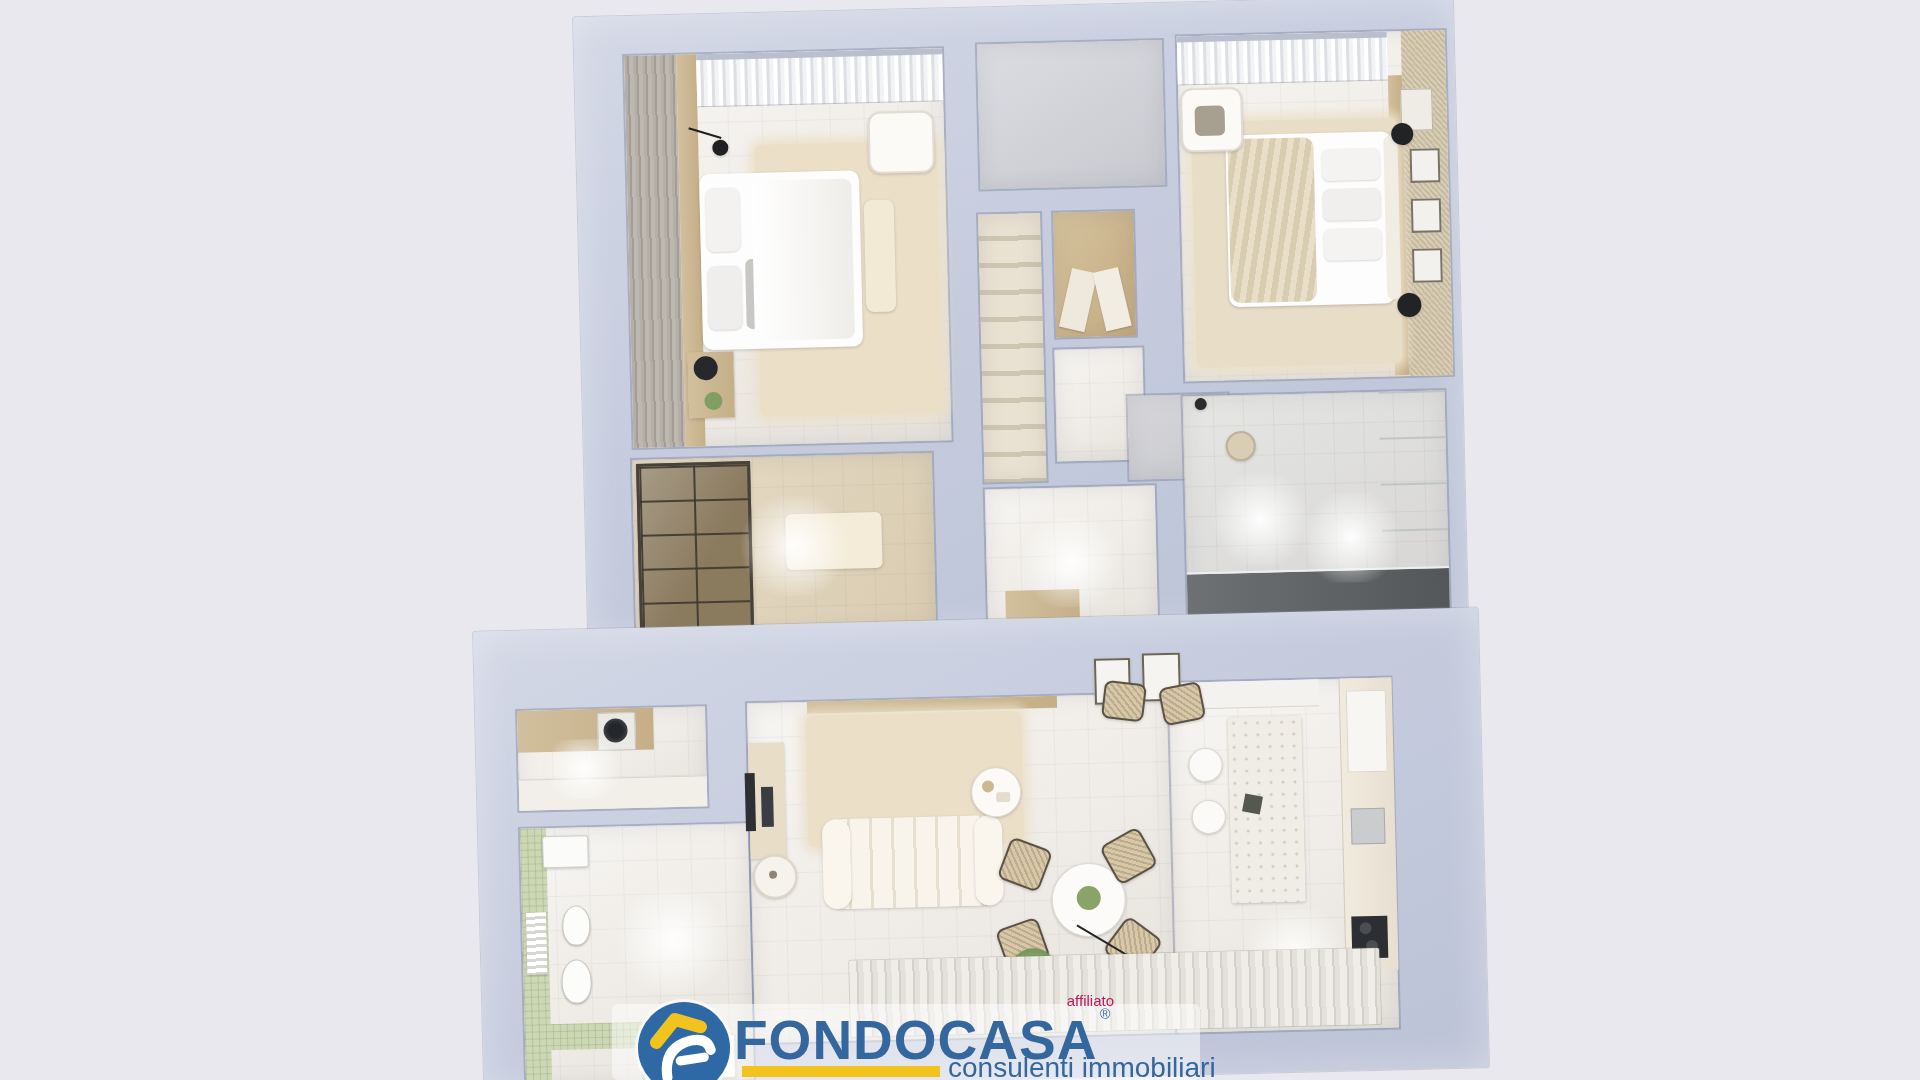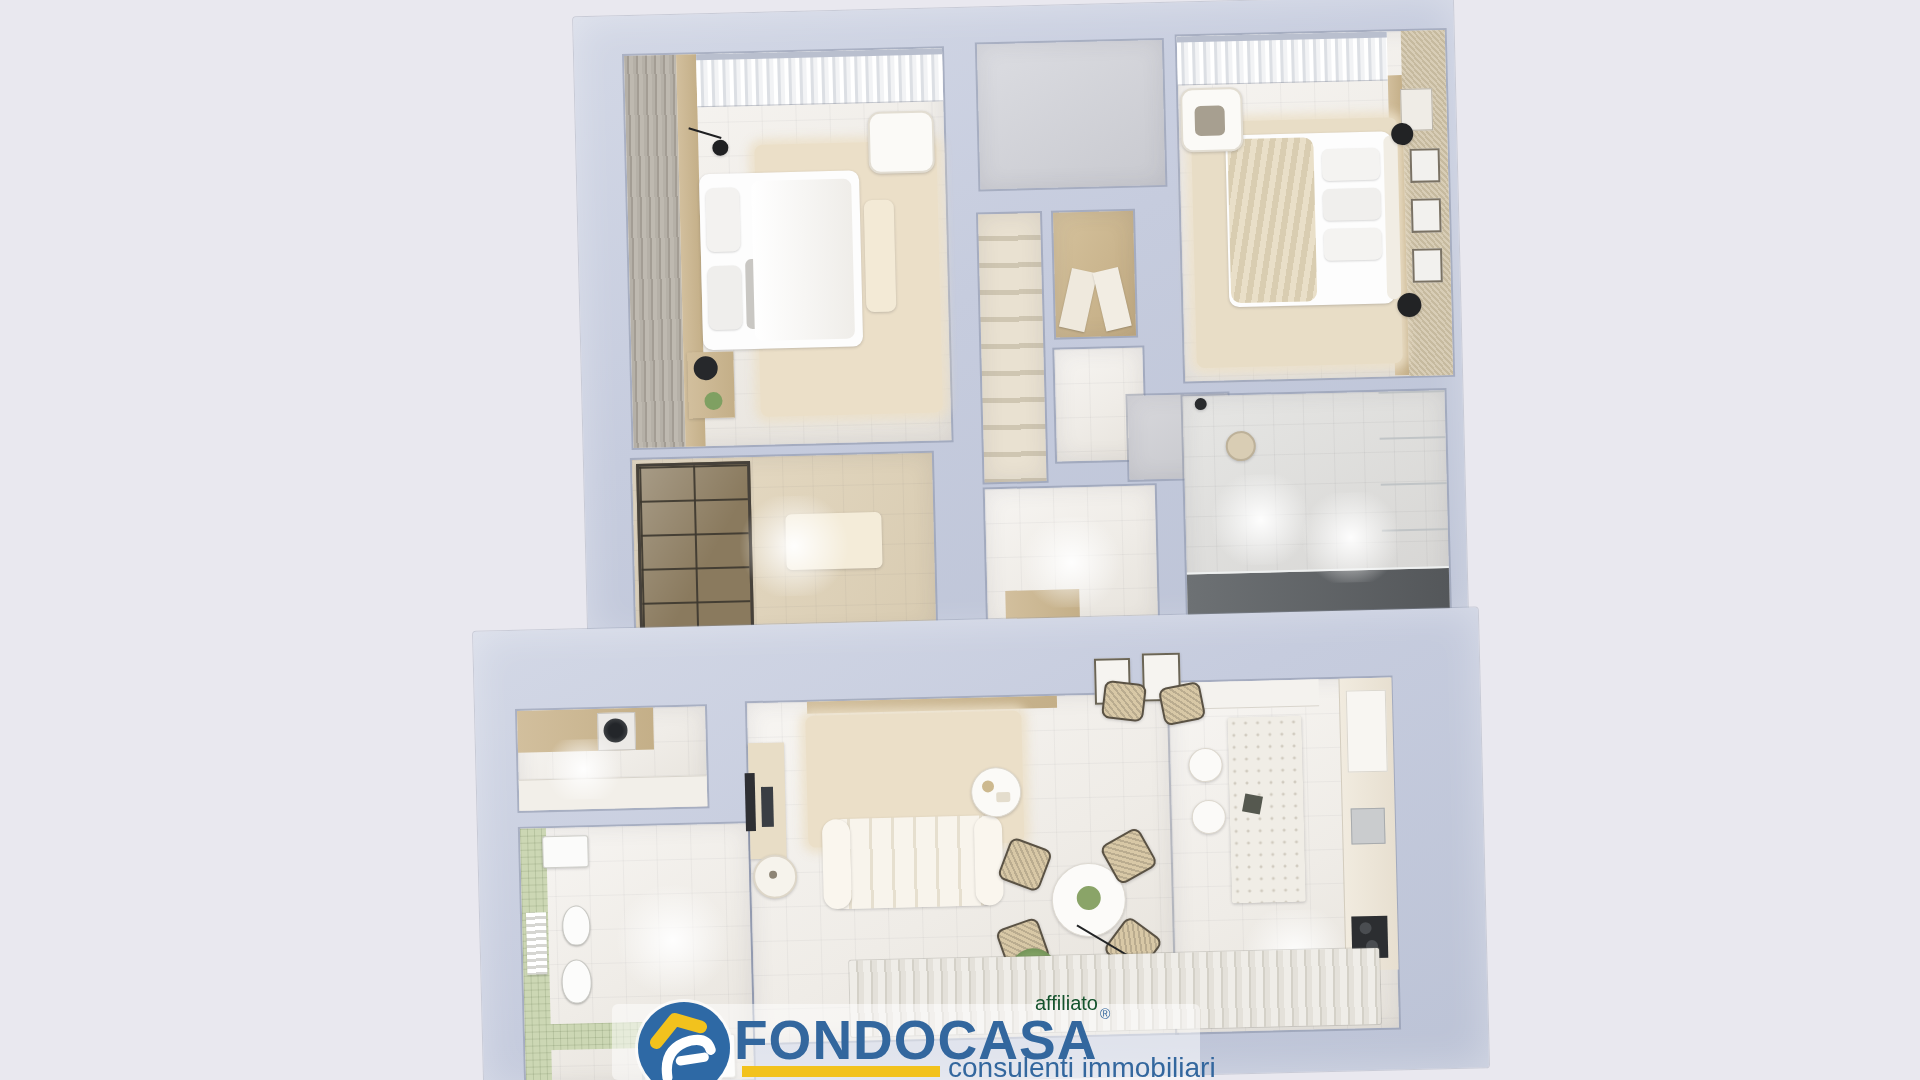--- a/index.html
+++ b/index.html
@@ -49,21 +49,21 @@
   .rattan{background:#d8c8a6;border:2px solid #5a5244;border-radius:8px;
       background-image:repeating-linear-gradient(45deg,rgba(0,0,0,.14) 0 2px,transparent 2px 5px);}
   
   #logo-band{position:absolute;left:612px;top:1004px;width:588px;height:76px;
       background:rgba(255,255,255,.5);border-radius:6px;}
   #logo-circle{position:absolute;left:638px;top:1002px;width:92px;height:92px;border-radius:50%;
       background:#2e69a5;box-shadow:0 0 0 3px rgba(255,255,255,.65);}
   #logo-word{position:absolute;left:734px;top:1008px;font-size:55px;font-weight:800;
       letter-spacing:1px;color:#33679e;white-space:nowrap;}
   #logo-affiliato{position:absolute;left:1026px;top:992px;width:72px;text-align:right;
-      font-size:20px;color:#14532d;}
+      font-size:15px;color:#be185d;padding-left:16px;}
   #logo-reg{position:absolute;left:1100px;top:1006px;font-size:14px;color:#33679e;}
   #logo-bar{position:absolute;left:742px;top:1066px;width:198px;height:11px;background:#f2c21d;}
   #logo-tagline{position:absolute;left:948px;top:1052px;font-size:28px;color:#33679e;white-space:nowrap;}
 </style>
 </head>
 <body>
 
 <div id="plan">
 
   <div class="shell" style="left:585px;top:8px;width:880px;height:626px;">

